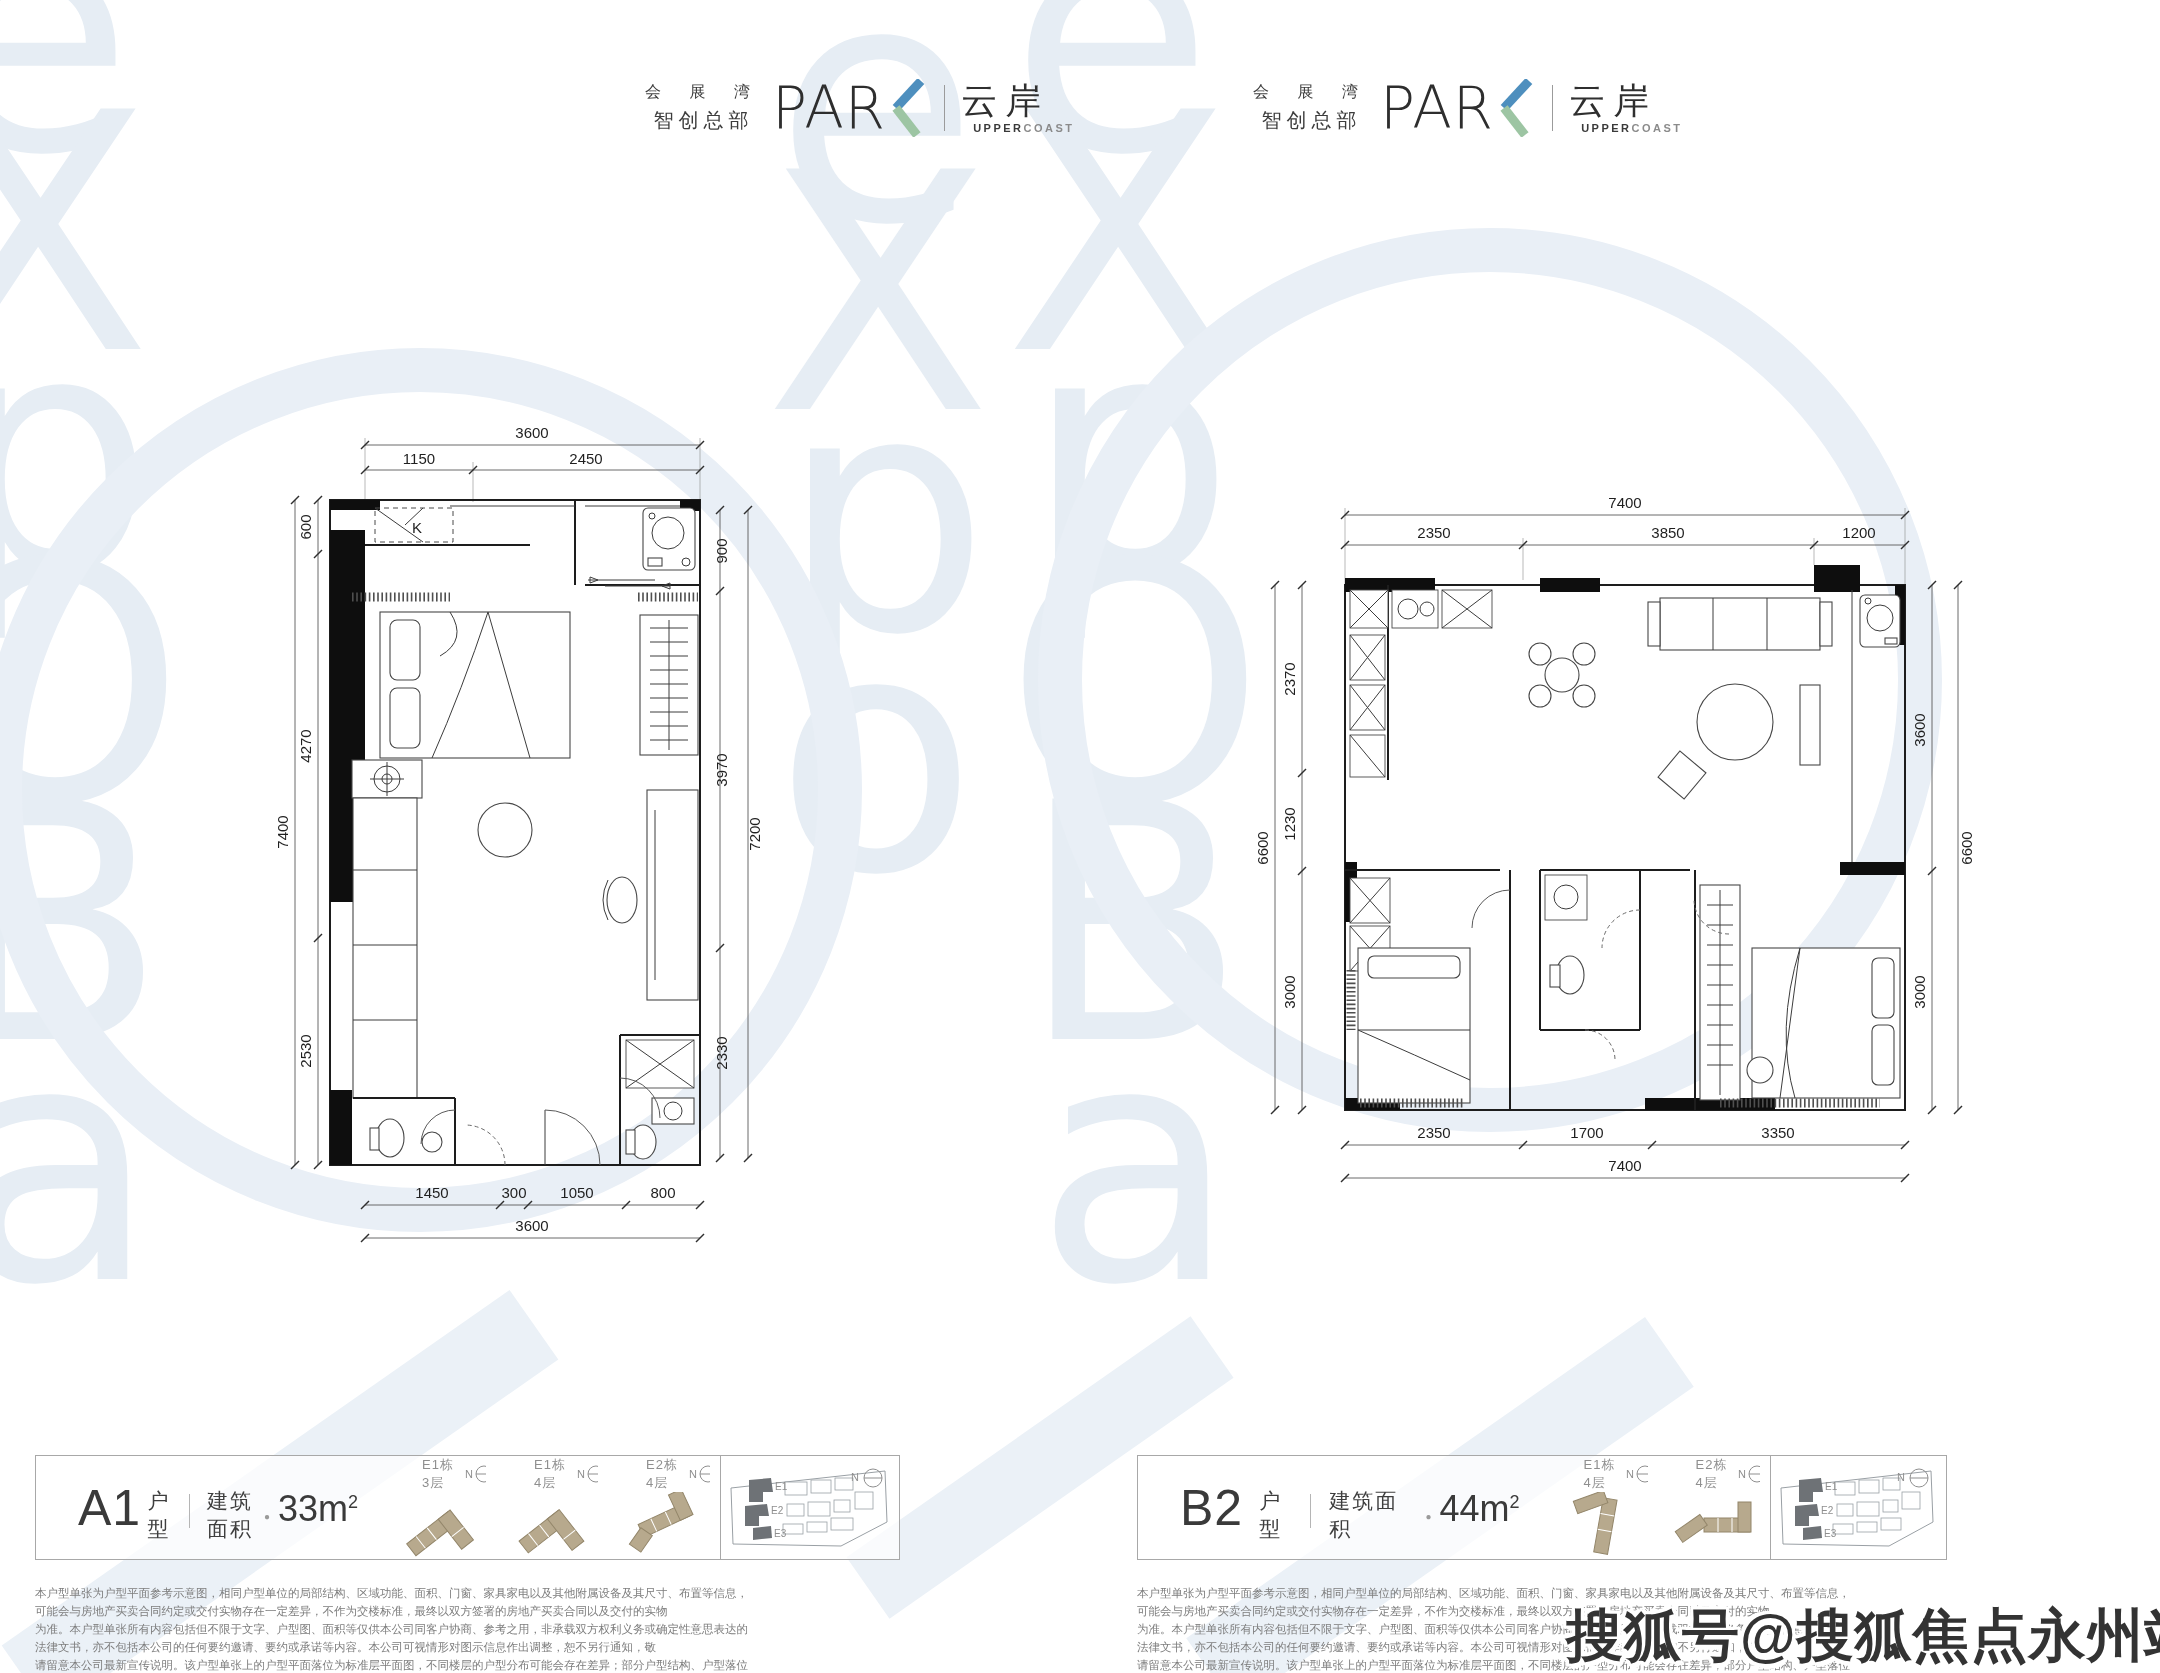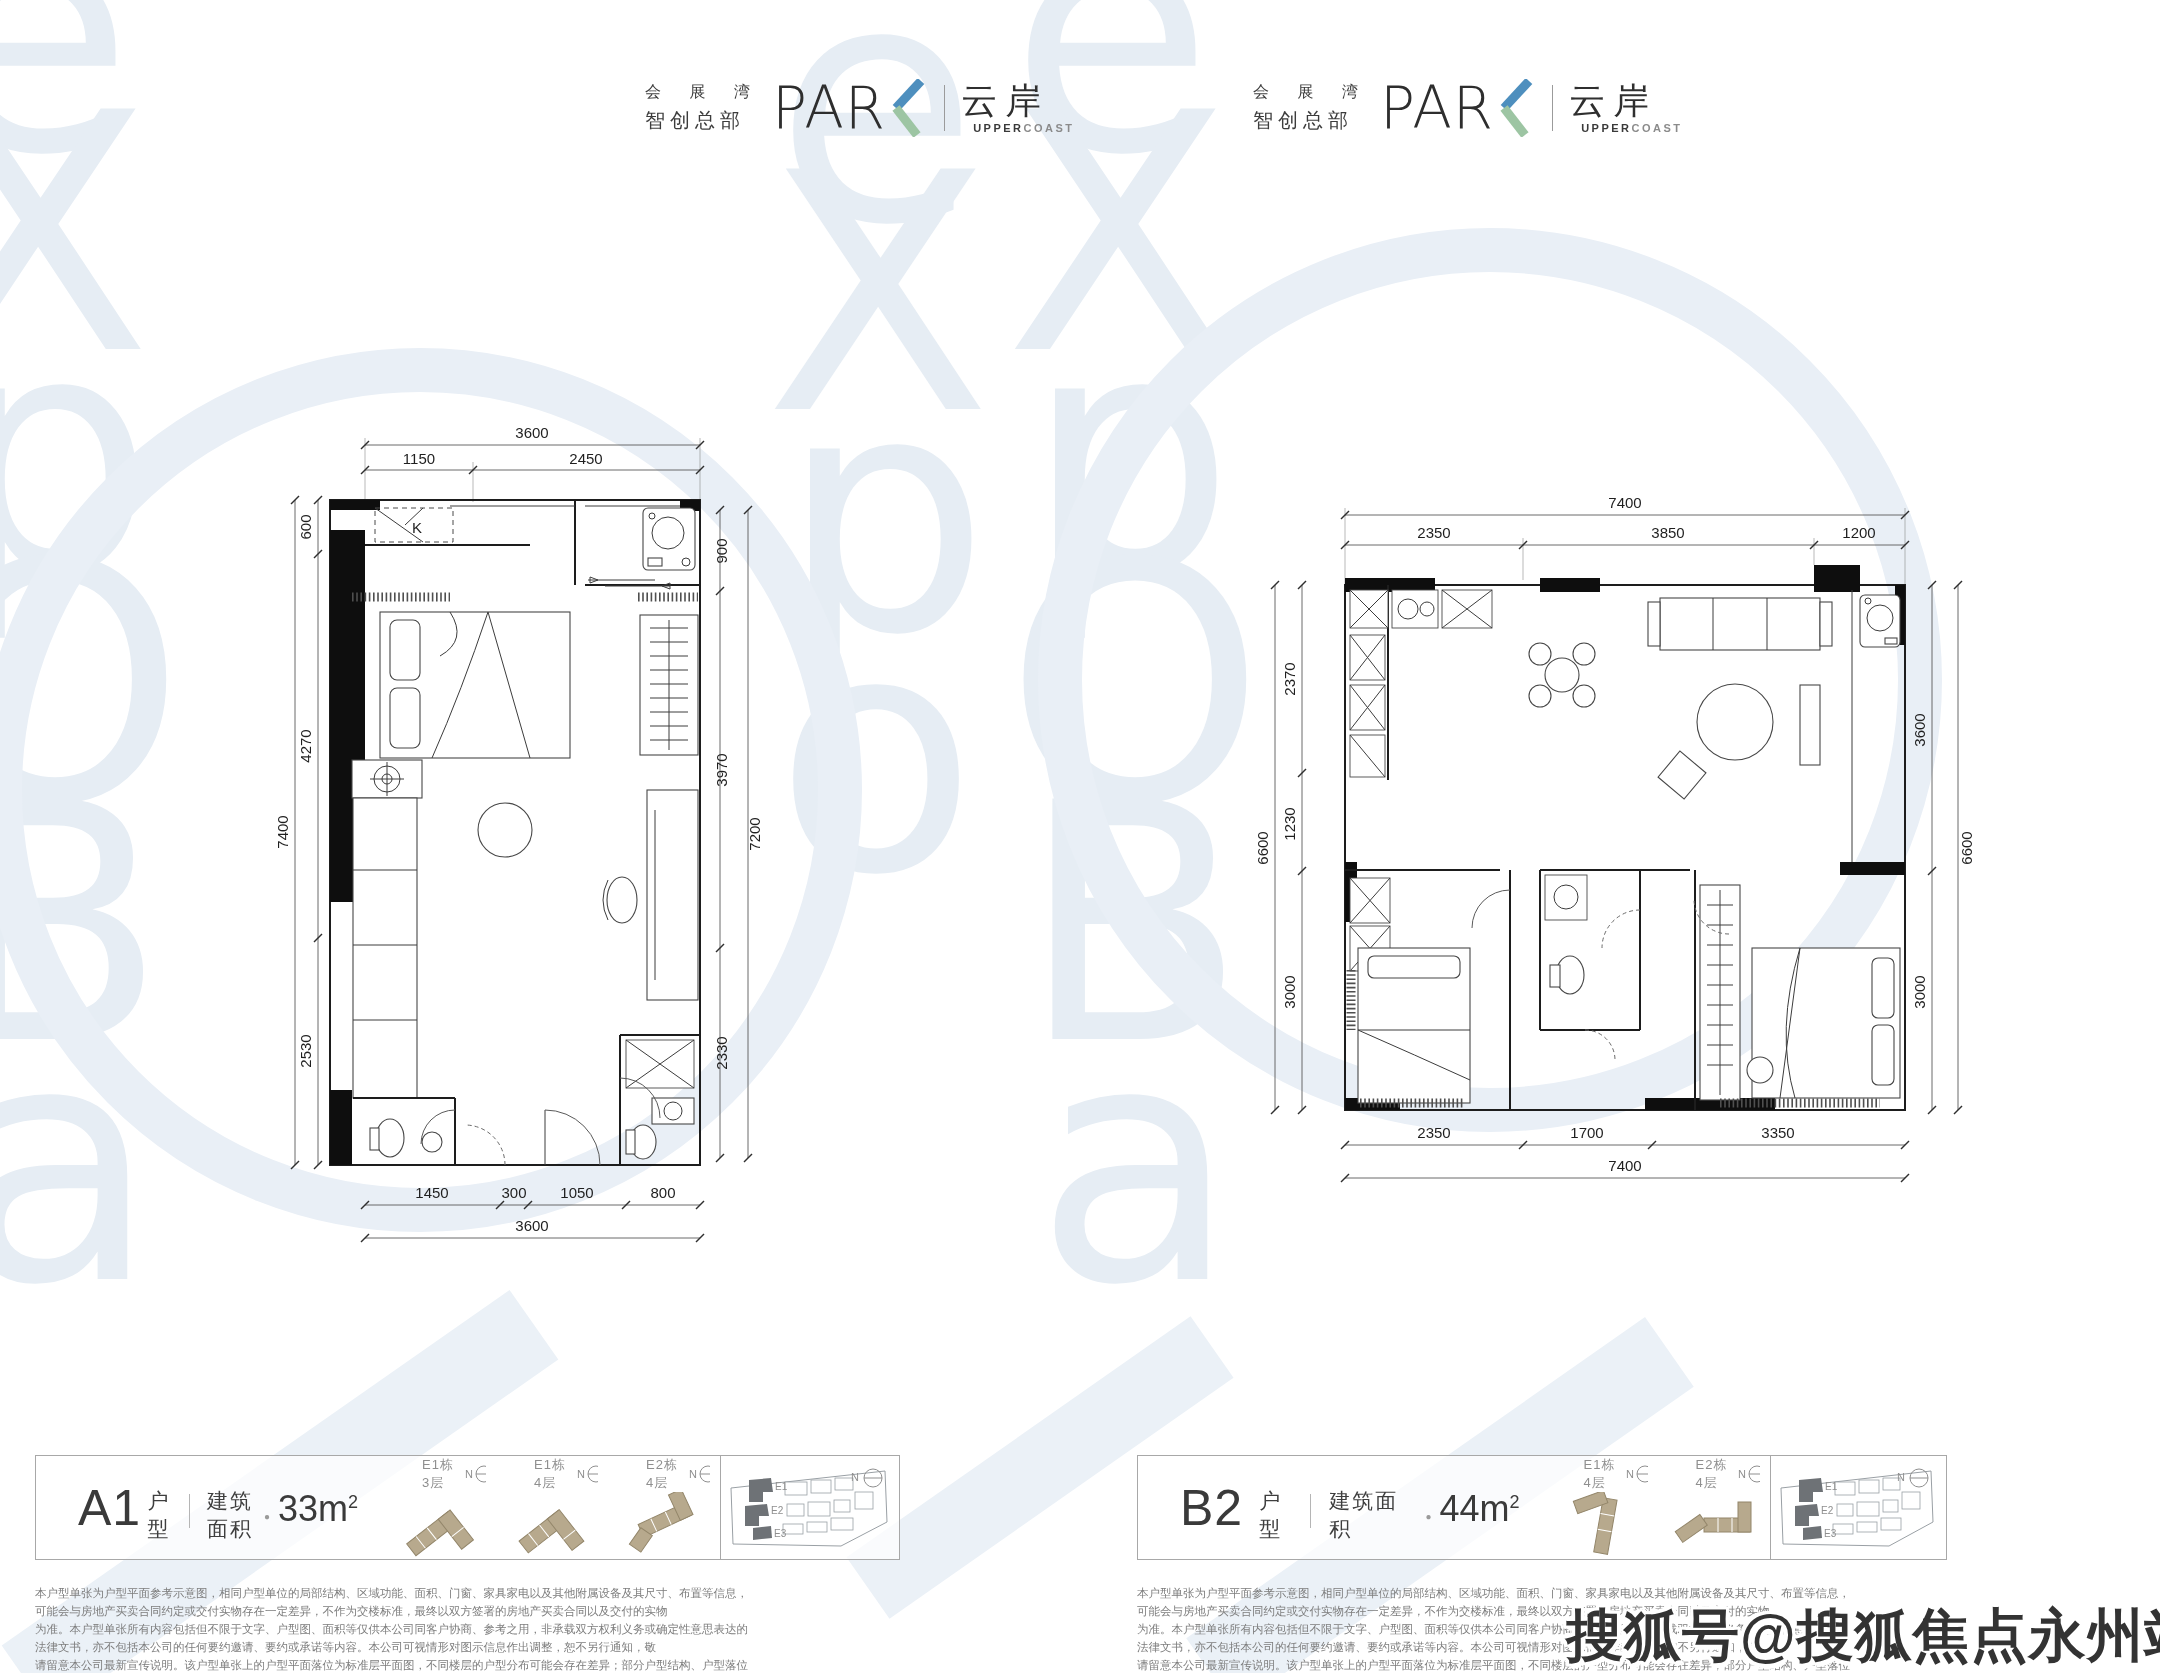--- a/index.html
+++ b/index.html
@@ -7,21 +7,21 @@
           font-family:"Liberation Sans","DejaVu Sans",sans-serif;color:#333;}
   
   .wm{position:absolute;z-index:0;}
   .wm-letter{position:absolute;font-size:330px;line-height:1;font-weight:400;color:#e6edf4;
              font-family:"DejaVu Sans",sans-serif;}
   .wm-band{position:absolute;background:#ebf1f7;}
   
   .logo{position:absolute;z-index:3;display:flex;align-items:center;height:76px;}
   .logo .cncol{display:flex;flex-direction:column;justify-content:center;margin-right:10px;}
   .logo .cn1{font-size:16px;letter-spacing:12px;color:#3c3c3c;white-space:nowrap;}
-  .logo .cn2{font-size:20px;letter-spacing:5px;color:#3c3c3c;margin-top:4px;white-space:nowrap;}
+  .logo .cn2{font-size:20px;letter-spacing:5px;color:#3c3c3c;margin-top:4px;white-space:nowrap;text-align:center;}
   .logo .park{font-size:58px;font-weight:200;letter-spacing:1px;color:#2e2e2e;line-height:1;
               font-family:"DejaVu Sans",sans-serif;display:flex;align-items:flex-end;}
   .logo .ksvg{margin-left:-2px;}
   .logo .vdiv{width:1px;height:46px;background:#9b9b9b;margin:0 16px 0 18px;}
   .logo .namecol{display:flex;flex-direction:column;align-items:flex-start;}
   .logo .cnname{font-size:36px;letter-spacing:8px;color:#2f2f2f;line-height:1.05;}
   .logo .enname{font-size:11px;letter-spacing:2.5px;margin-top:2px;color:#555;}
   .logo .enname b{color:#3a3a3a;font-weight:700;margin-left:12px;}
   .logo .enname .lt{color:#8b8b8b;font-weight:700;}
   

